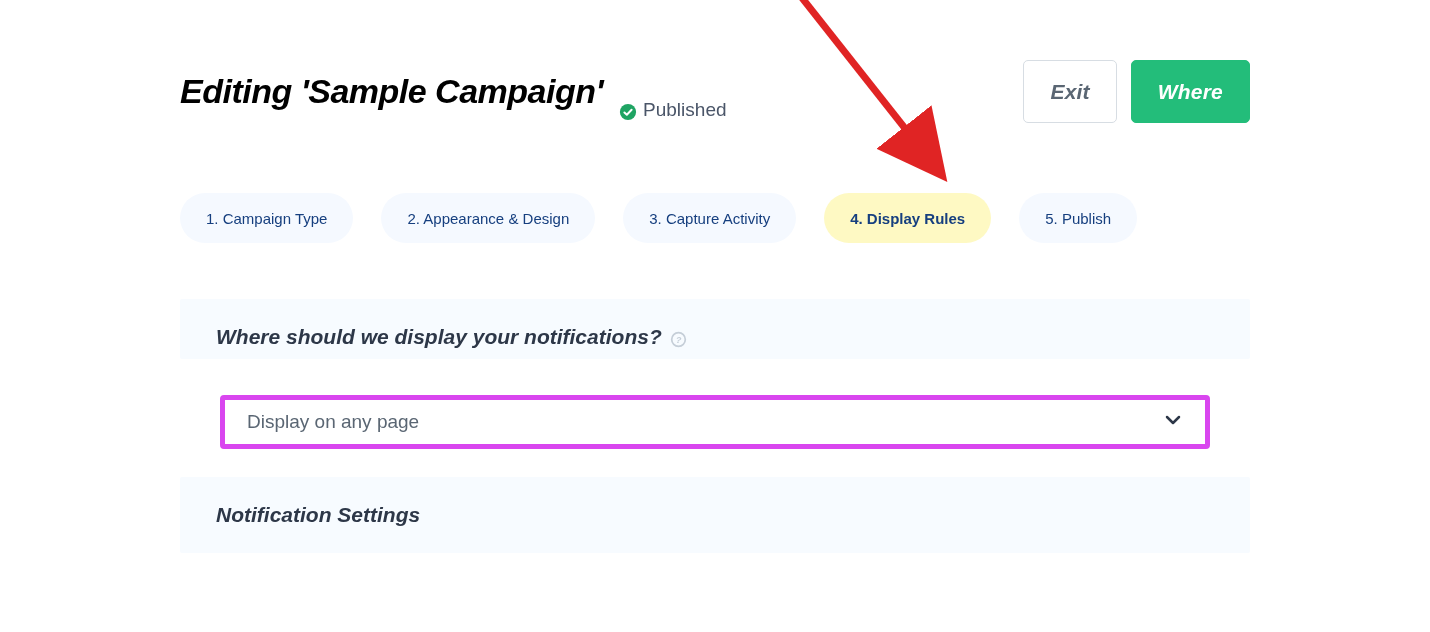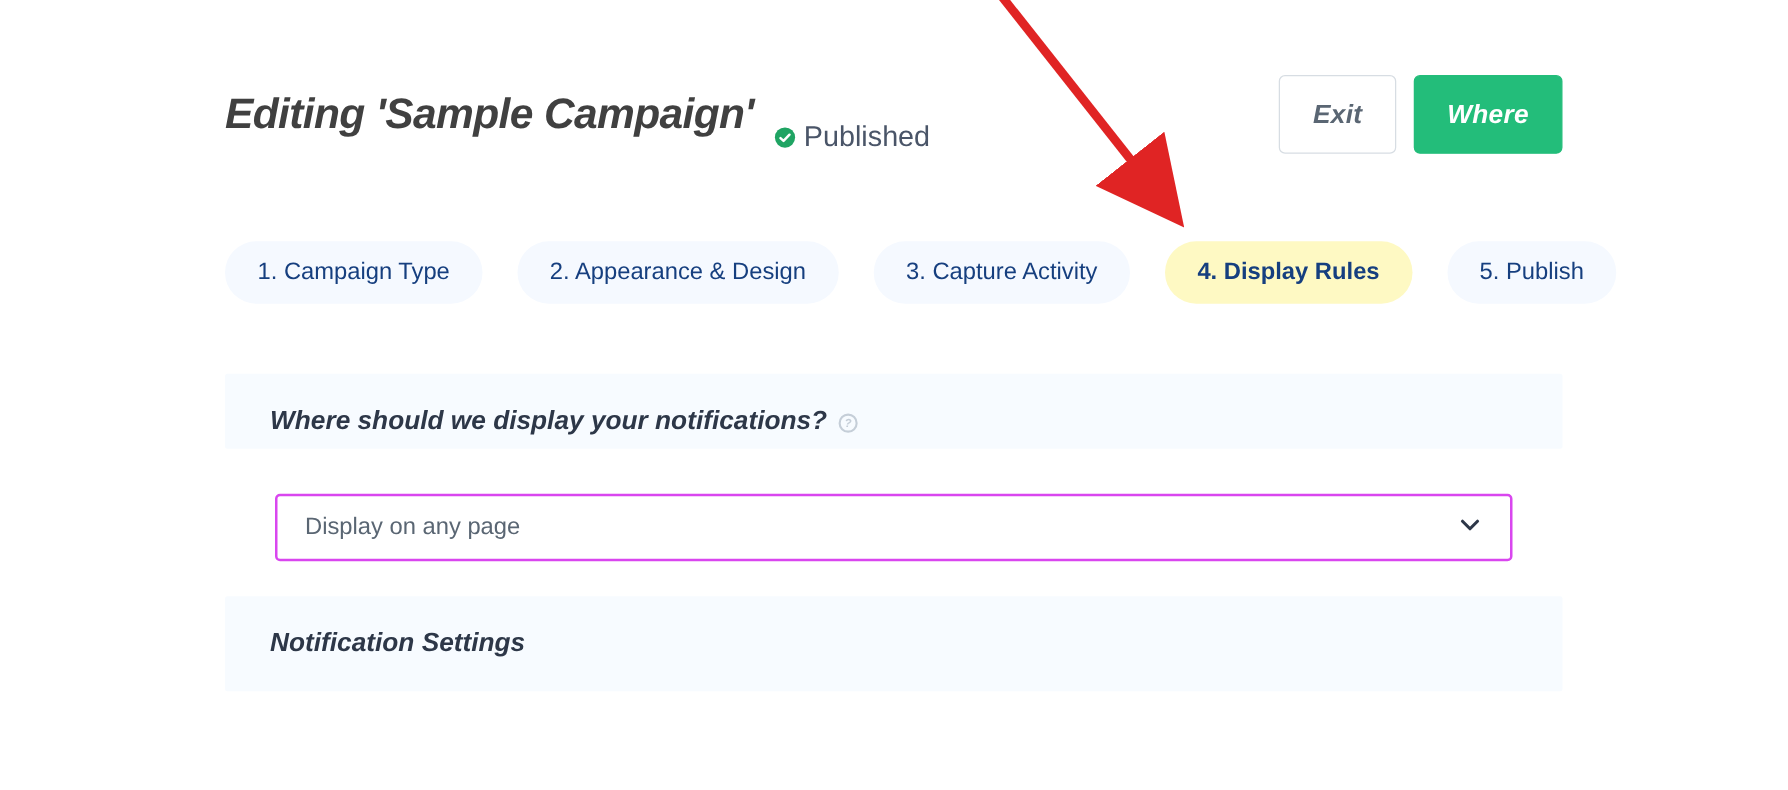--- a/index.html
+++ b/index.html
@@ -1,34 +1,34 @@
 <!DOCTYPE html>
 <html><head>
 <meta charset="utf-8">
 <style>
   * { box-sizing: border-box; margin: 0; padding: 0; }
   html, body { width: 1430px; height: 632px; background: #fff; font-family: "Helvetica Neue", Arial, sans-serif; }
   .container { padding: 60px 180px 0 180px; position: relative; }
   .header-row { display: flex; align-items: center; justify-content: space-between; margin-bottom: 70px; }
   .header-left { display: flex; align-items: center; gap: 16px; }
-  .page-title { font-size: 34px; font-weight: 800; font-style: italic; color: #404040; letter-spacing: -0.5px; }
-  .status-badge { display: inline-flex; align-items: center; gap: 6px; font-size: 23px; color: #4a5568; margin-top: 36px; }
+  .page-title { font-size: 34px; font-weight: 800; font-style: italic; color: #000000; letter-spacing: -0.5px; }
+  .status-badge { display: inline-flex; align-items: flex-end; gap: 6px; font-size: 19px; color: #4a5568; margin-top: 36px; }
   .status-badge svg { width: 18px; height: 18px; }
   .header-right { display: flex; align-items: center; gap: 14px; }
   .btn { display: inline-flex; align-items: center; justify-content: center; font-size: 21px; font-weight: 700; height: 63px; padding: 0 26px; border-radius: 5px; cursor: pointer; font-style: italic; letter-spacing: 0.2px; }
   .btn-exit { background: #fff; color: #5a6673; border: 1px solid #d7dde3; }
   .btn-save { background: #23bd7a; color: #fff; border: 1px solid #23bd7a; }
   .tabs-row { display: flex; gap: 28px; margin-bottom: 56px; }
-  .tab { display: inline-flex; align-items: center; justify-content: center; height: 50px; padding: 0 26px; border-radius: 26px; font-size: 19px; color: #163f7f; background: #f5f9ff; cursor: pointer; white-space: nowrap; }
+  .tab { display: inline-flex; align-items: center; justify-content: center; height: 50px; padding: 0 26px; border-radius: 26px; font-size: 15px; color: #163f7f; background: #f5f9ff; cursor: pointer; white-space: nowrap; }
   .tab.active { background: #fef9c3; font-weight: 600; }
   .panel { background: #f7fbff; border-radius: 2px; padding: 26px 36px; margin-bottom: 36px; }
   .panel-title { font-size: 21px; font-weight: 800; font-style: italic; color: #2d3748; display: inline-flex; align-items: center; gap: 8px; }
   .help-icon { width: 17px; height: 17px; display: inline-block; }
   .dropdown-wrap { padding: 0 4px 28px 4px; }
-  .dropdown { margin: 36px 36px 0 36px; display: flex; align-items: center; justify-content: space-between; border: 2px solid #d946ef; border-radius: 4px; background: #fff; height: 54px; padding: 0 22px; cursor: pointer; }
+  .dropdown { margin: 36px 36px 0 36px; display: flex; align-items: center; justify-content: space-between; border: 5px solid #d946ef; border-radius: 4px; background: #fff; height: 54px; padding: 0 22px; cursor: pointer; }
   .dropdown-value { font-size: 19px; color: #5a6673; }
   .dropdown-caret svg { width: 20px; height: 20px; }
   
   .annotation-arrow { position: absolute; pointer-events: none; }
 </style>
 </head>
 <body>
 
 <div class="container">
 

